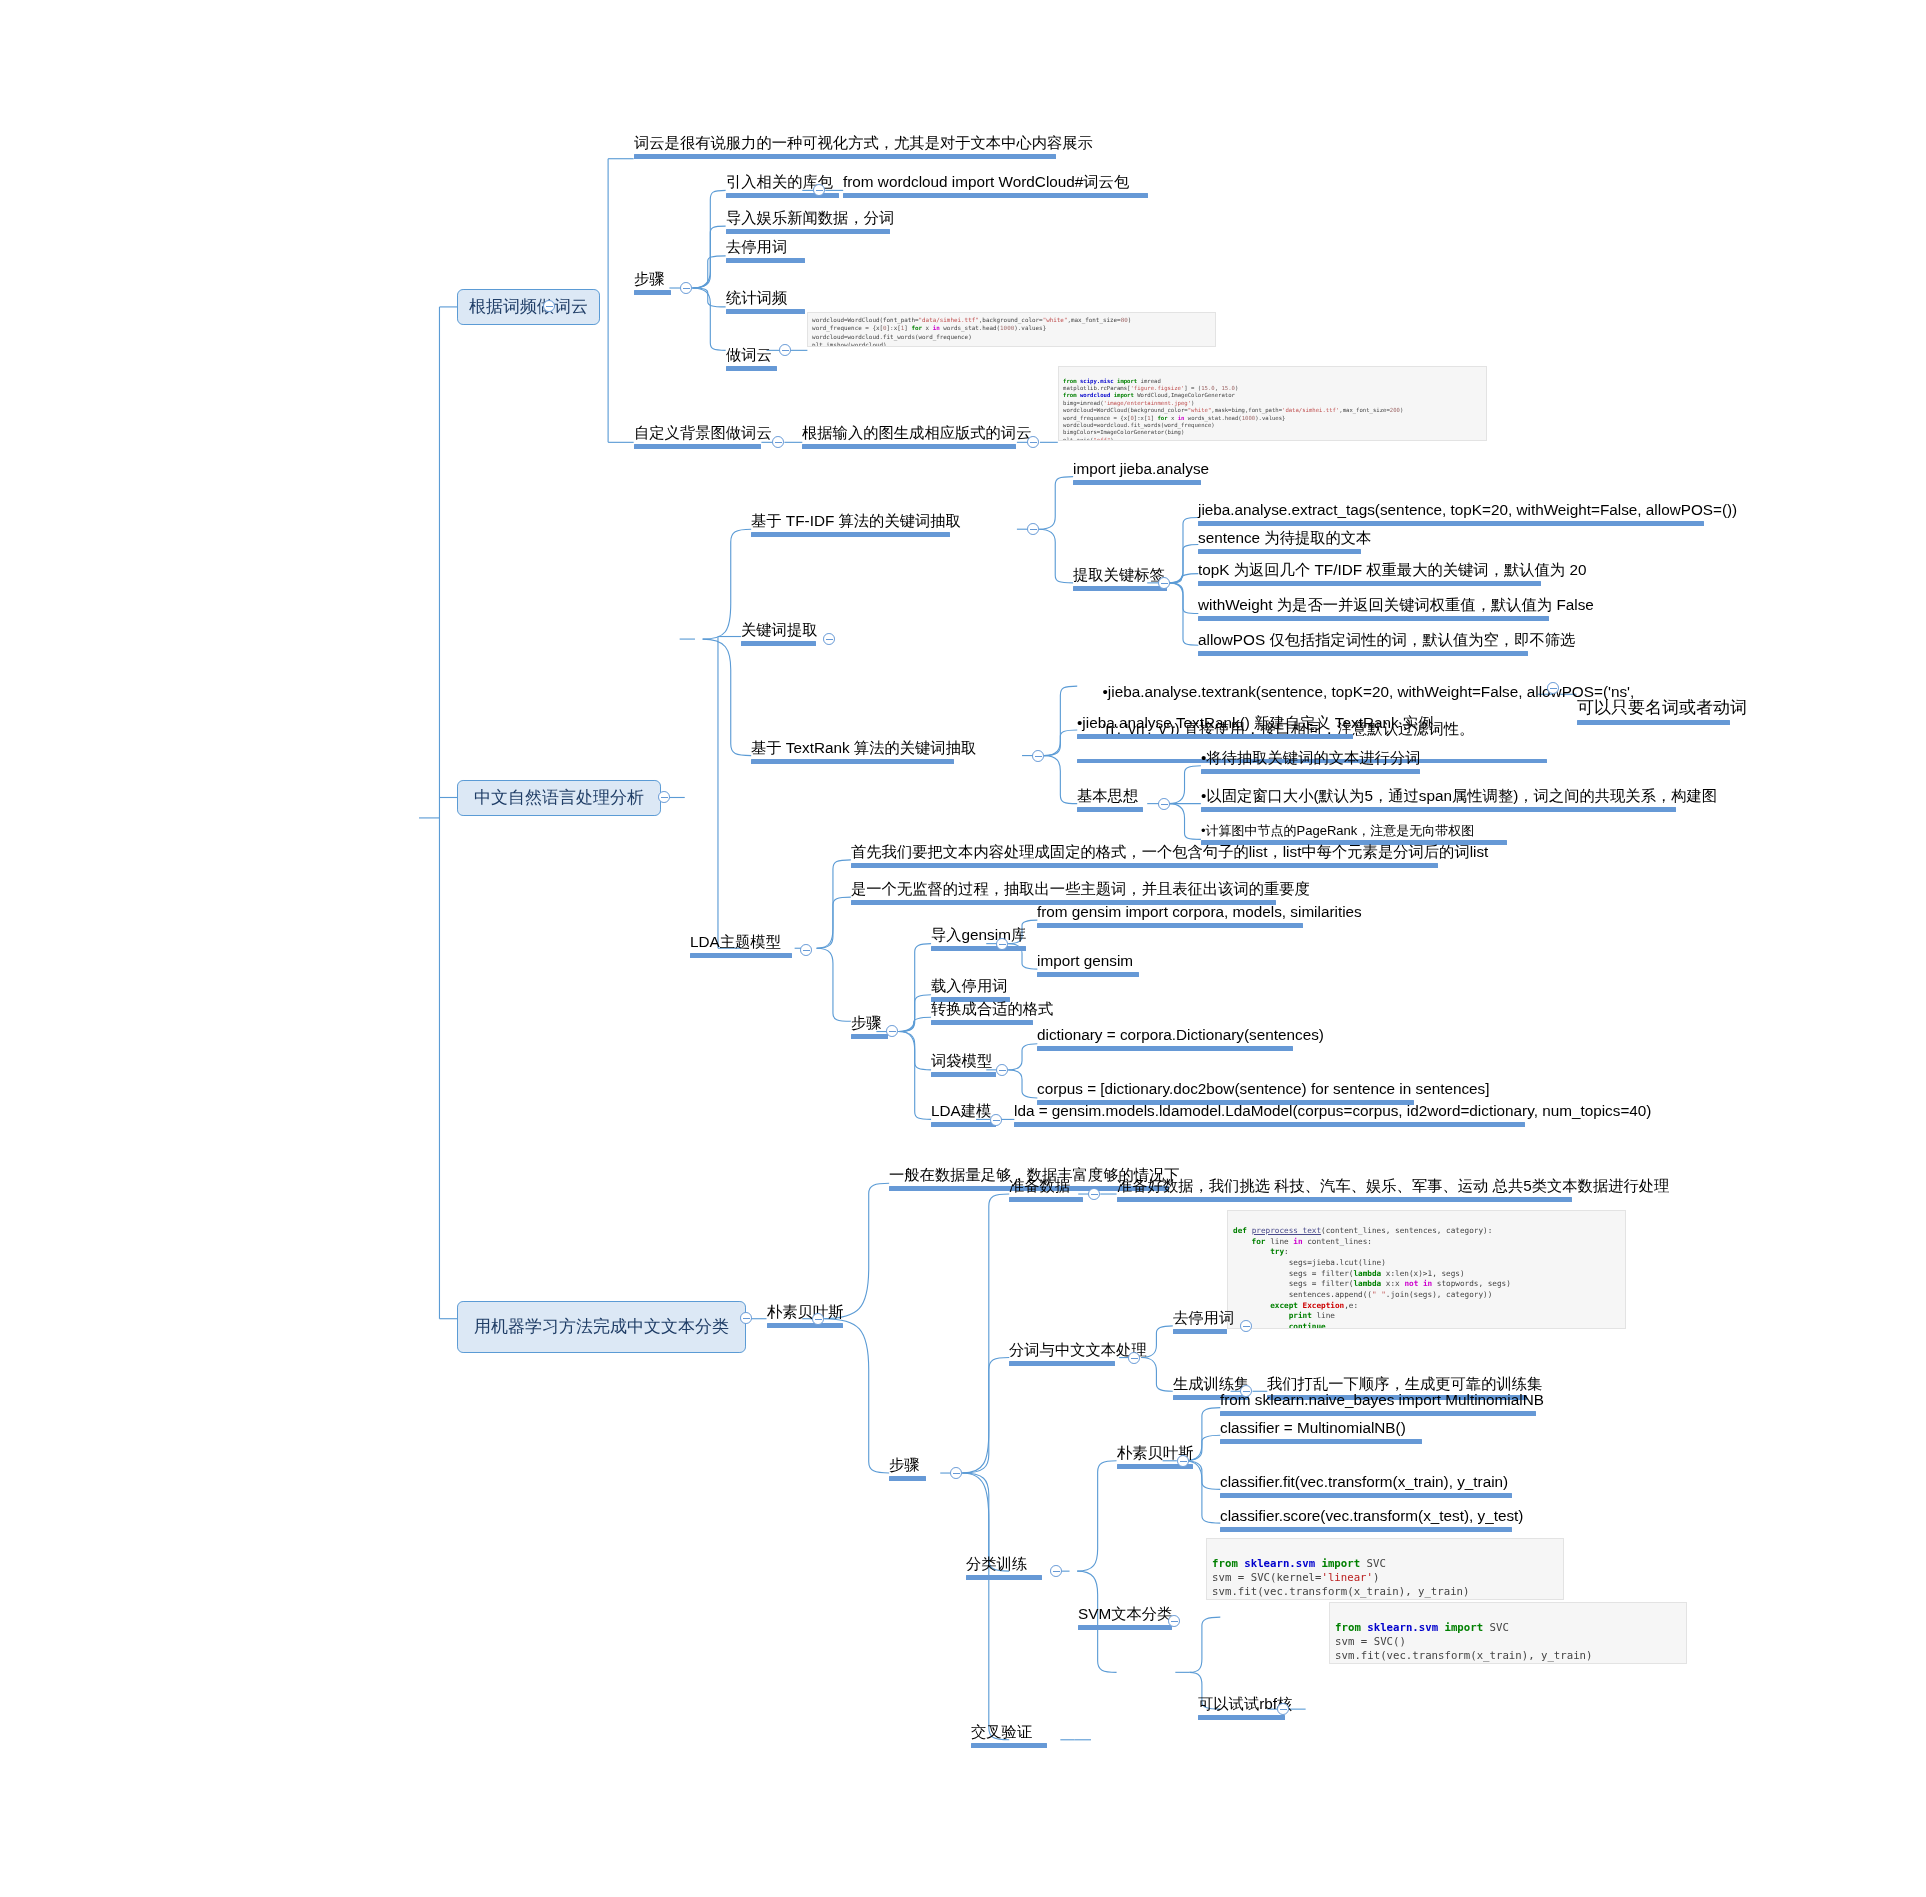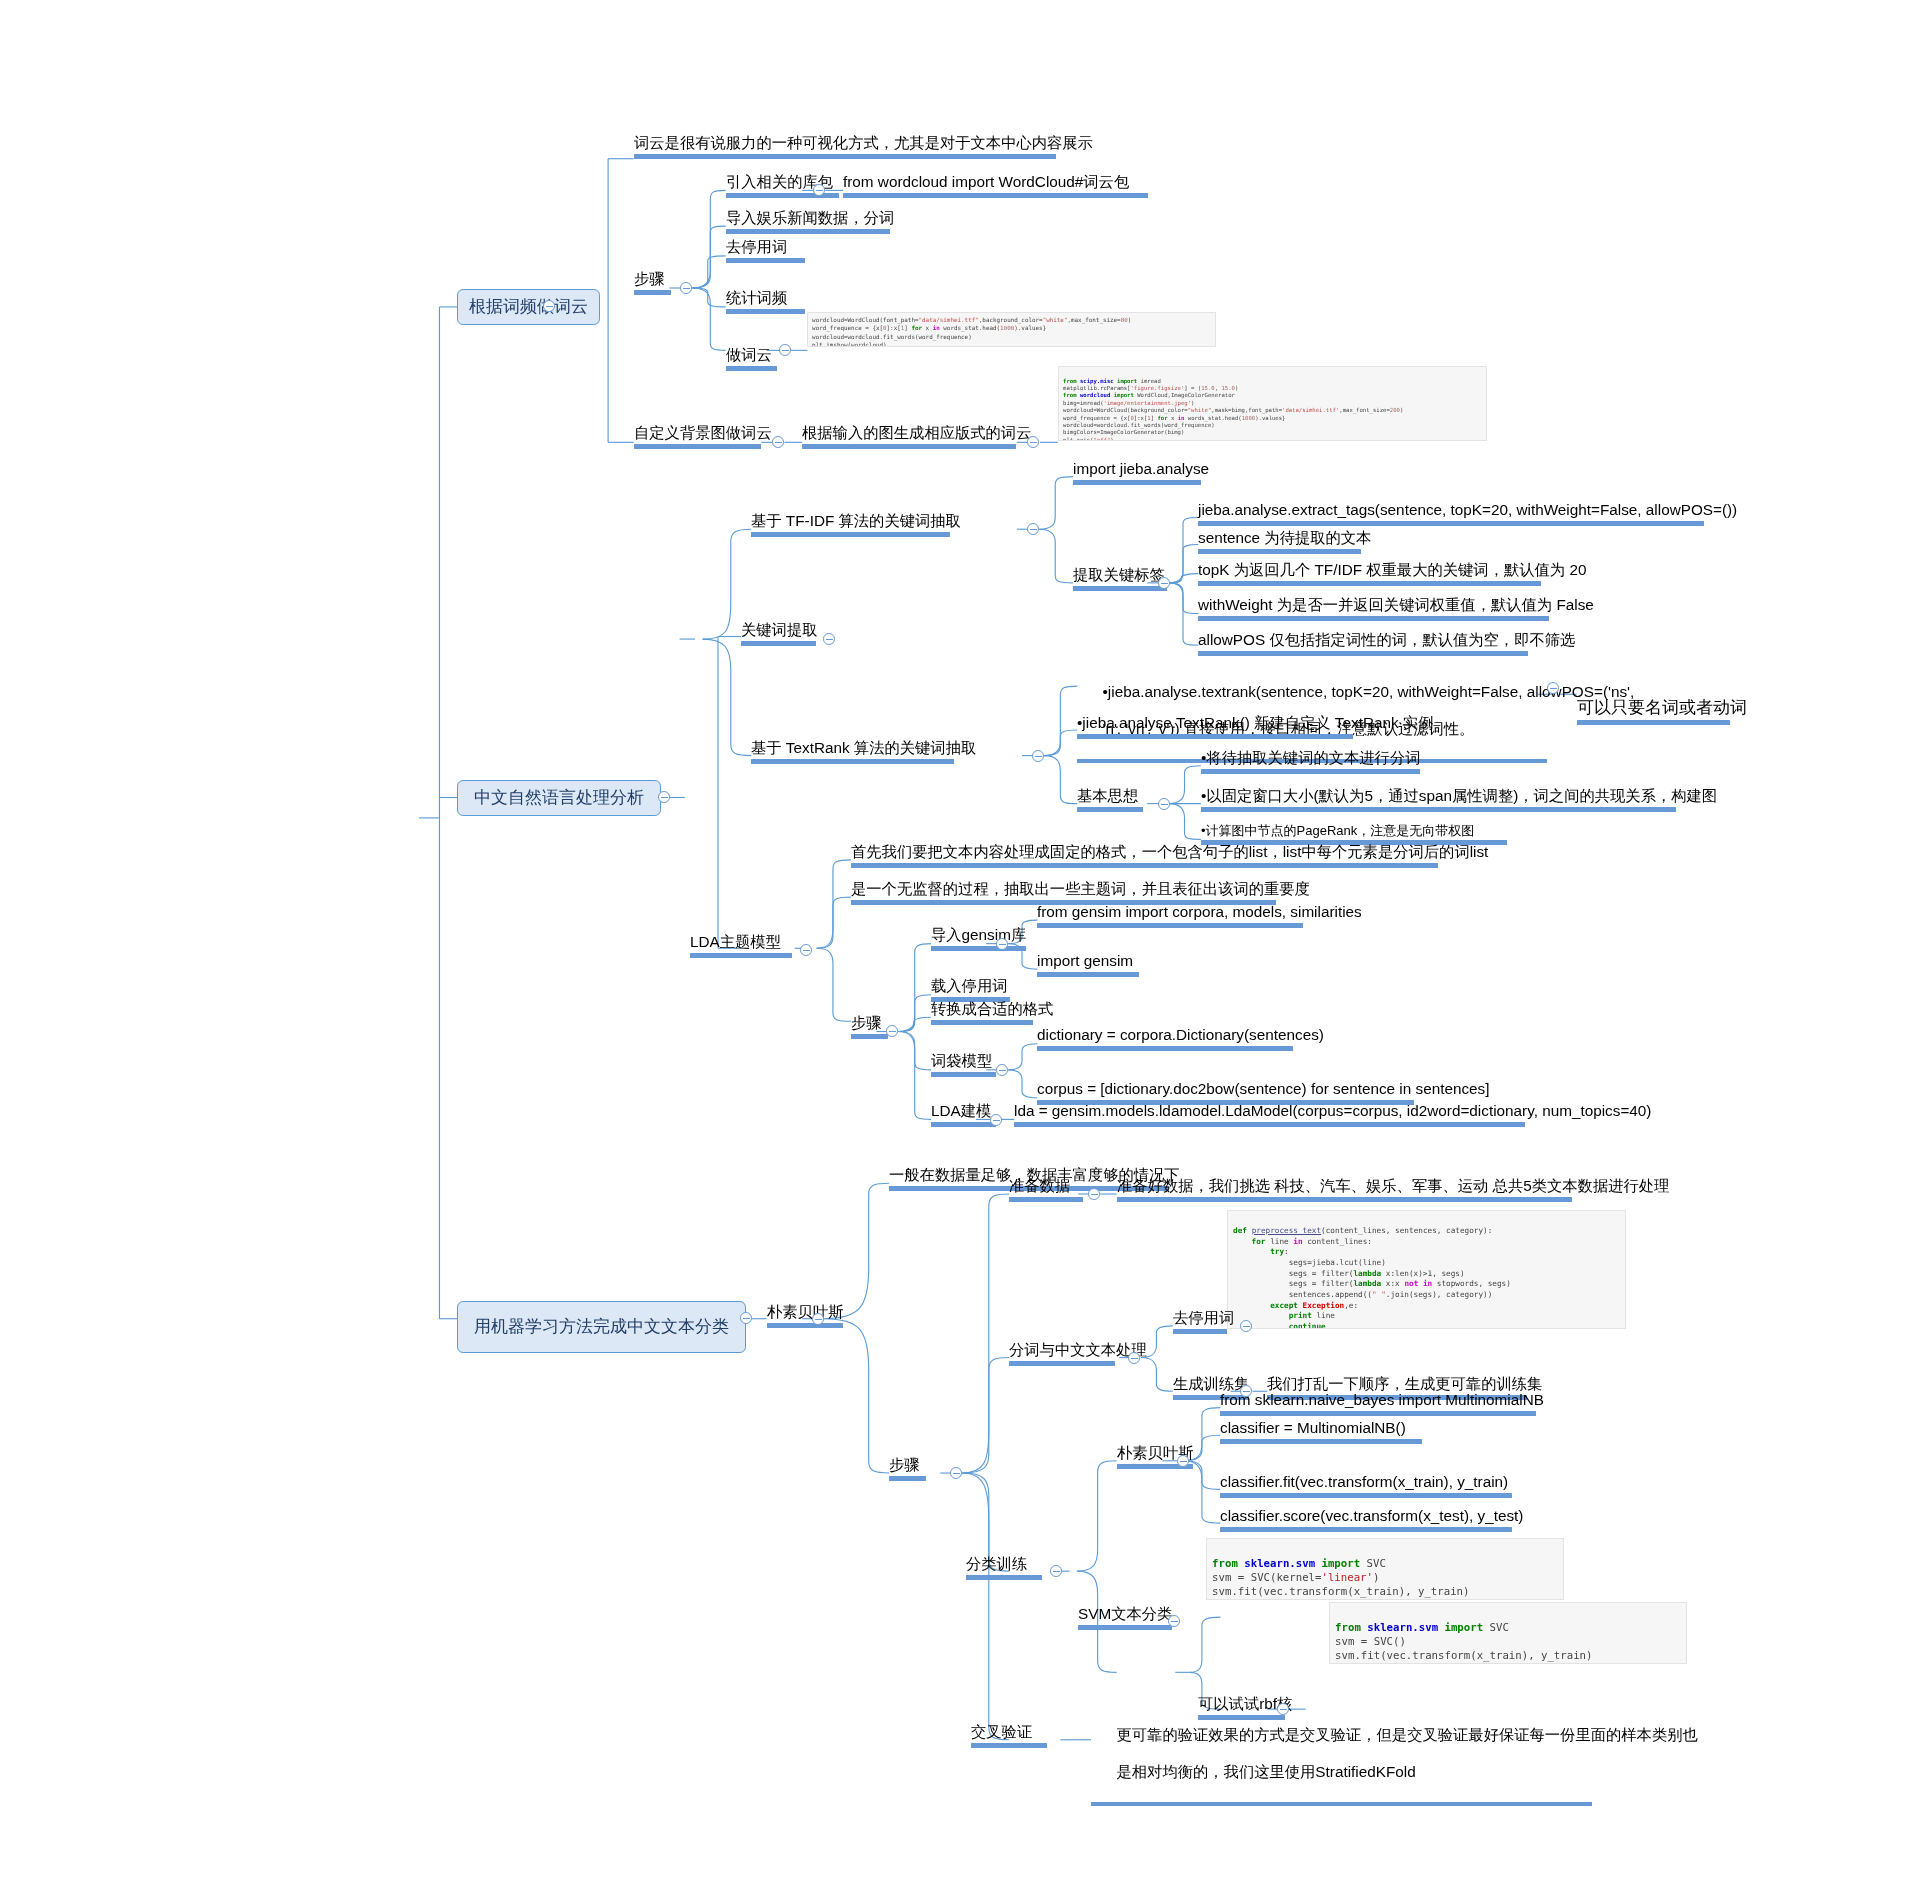--- a/index.html
+++ b/index.html
@@ -526,22 +526,15 @@
   <div class="code" style="left:1329px;top:1602px;width:358px;height:62px;font-size:10.7px;line-height:14px;padding:4.1px 5.1px;">
 <span class="kw">from</span> <span class="kw2">sklearn.svm</span> <span class="kw">import</span> SVC
 svm = SVC()
 svm.fit(vec.transform(x_train), y_train)
 svm.score(vec.transform(x_test), y_test)</div>
 
   <div class="node" style="left:971px;top:1723px;width:76px;">
     <span class="txt" style="font-size:15.3px;">交叉验证</span>
     <span class="bar" style="width:76px;"></span>
   </div>
-  <div class="node" style="left:1091px;top:1707px;width:501px;">
-    <span class="txt" style="font-size:15.3px;">
-      <span>更可靠的验证效果的方式是交叉验证，但是交叉验证最好保证每一份里面的样本类别也</span><br>
-      <span>是相对均衡的，我们这里使用StratifiedKFold</span>
-    </span>
-    <span class="bar" style="width:501px;"></span>
-  </div>
 
 </div>
 
 
 </body></html>

